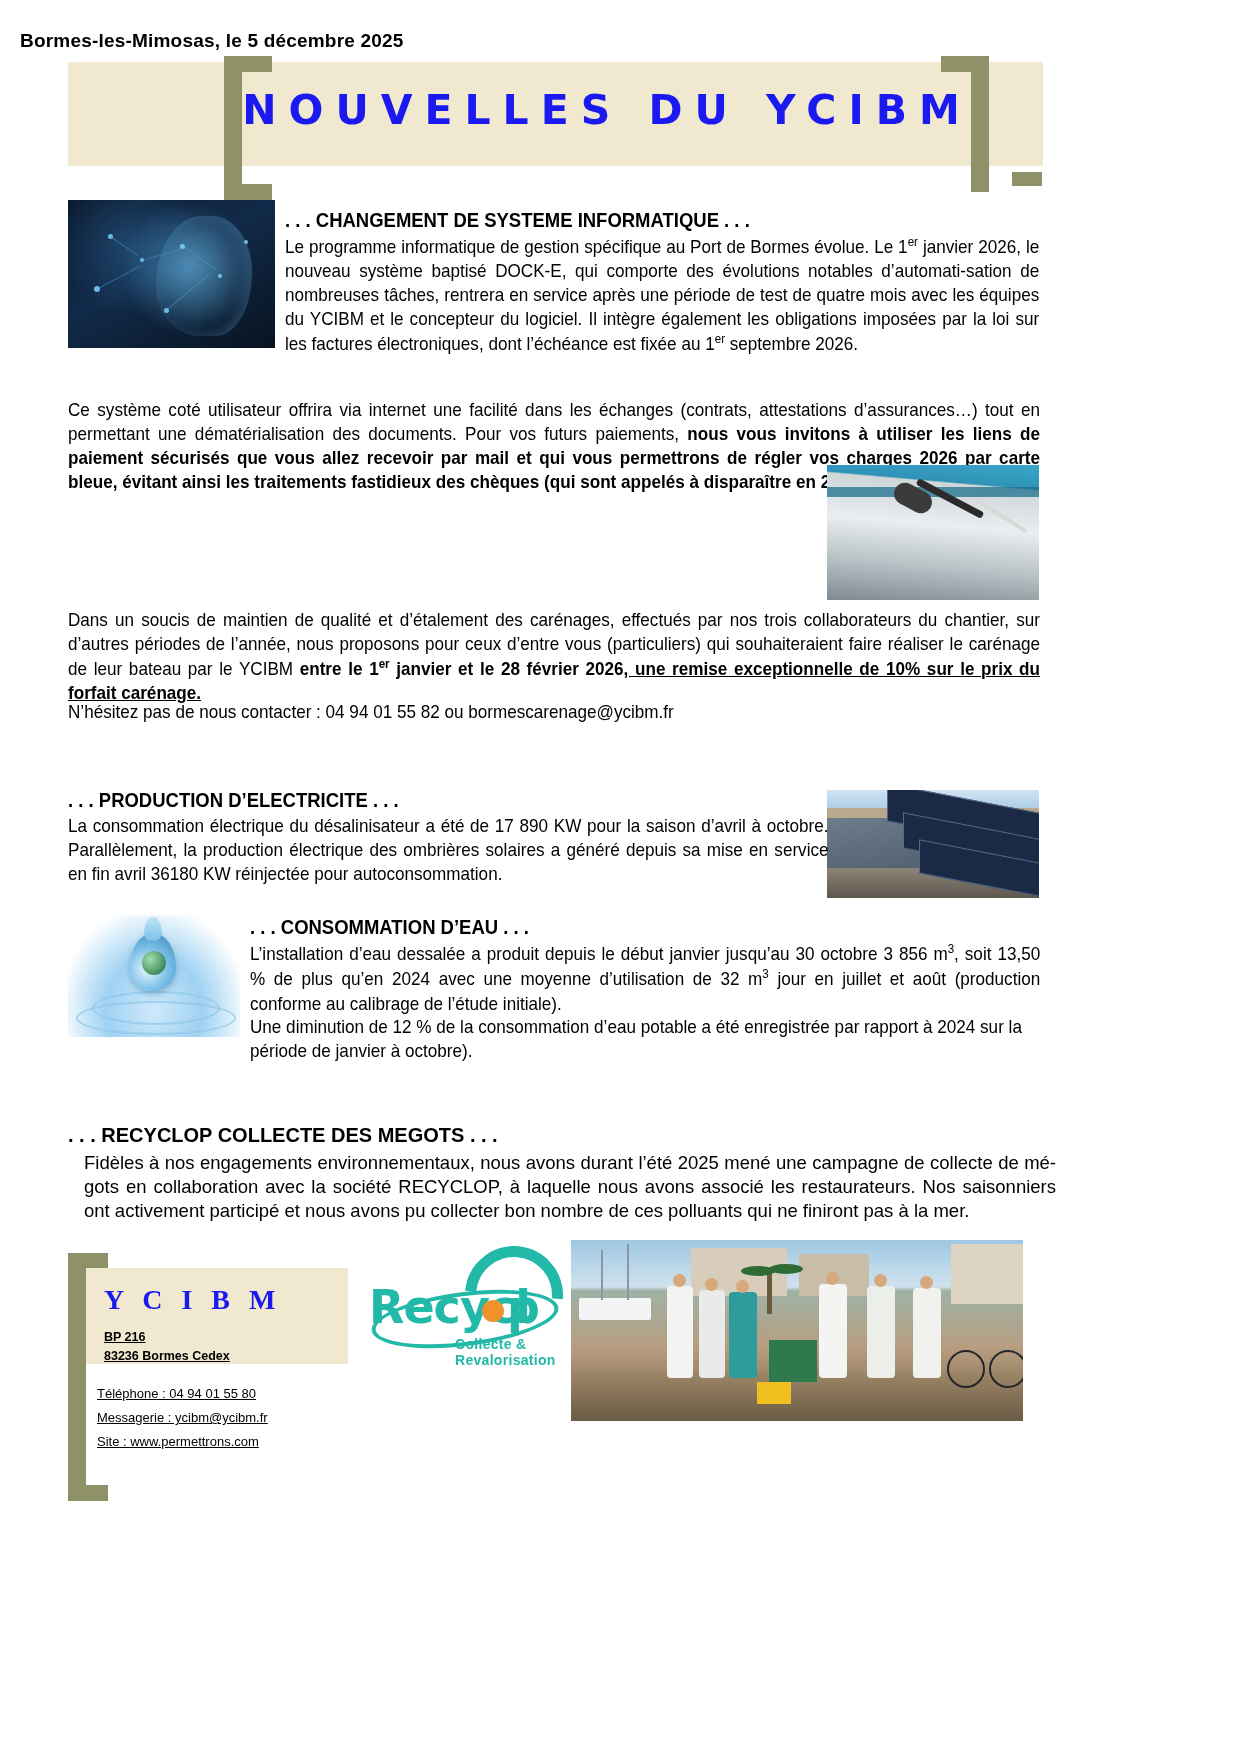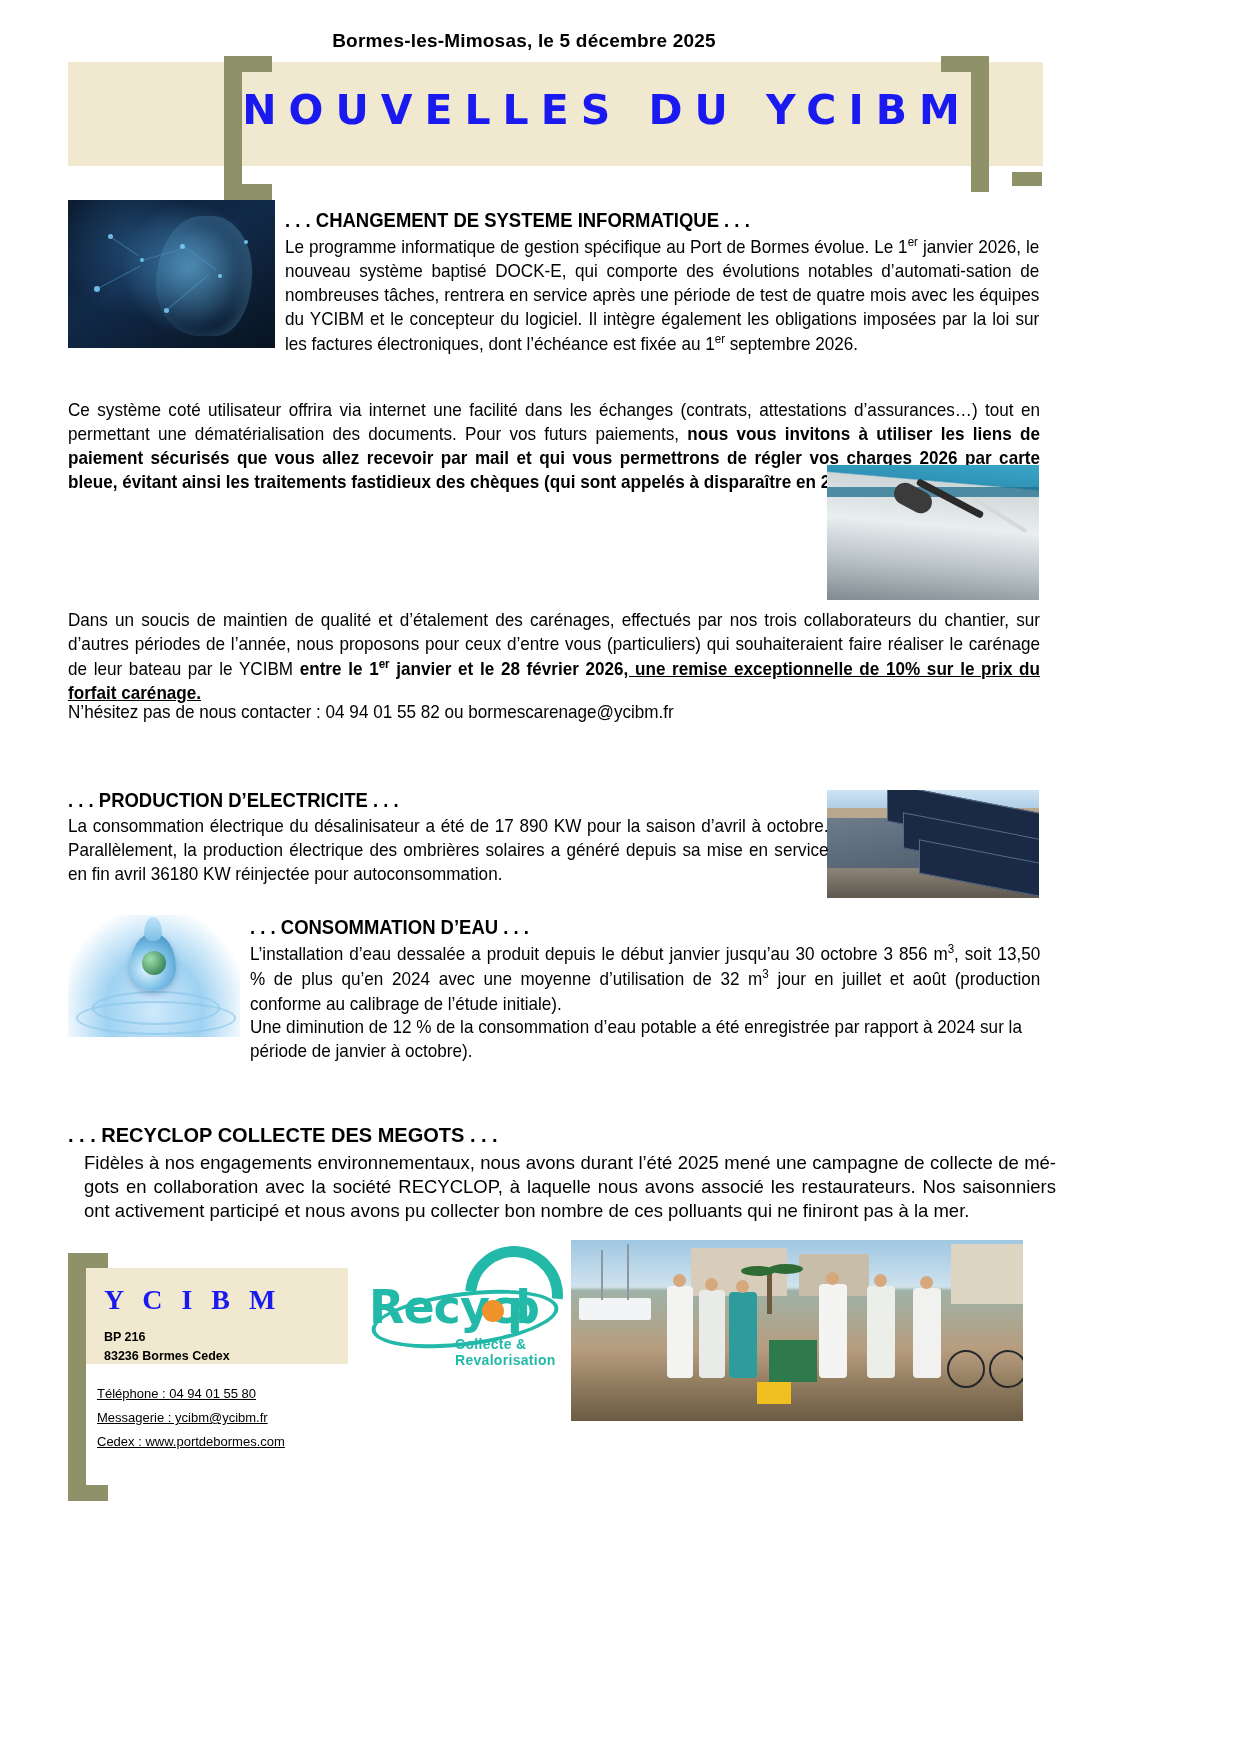--- a/index.html
+++ b/index.html
@@ -9,22 +9,22 @@
     font-family:"Liberation Sans","DejaVu Sans",sans-serif;
     color:#000;
     position:relative;
     overflow:hidden;
   }
   .page{position:relative;width:1240px;height:1754px;}
 
   
   .datebar{
     position:absolute;top:30px;left:0;width:1048px;
-    text-align:center;
-    font-size:19px;font-weight:bold;letter-spacing:.2px;
+    text-align:left;
+    font-size:19px;font-weight:bold;letter-spacing:.2px;padding-left:20px;
   }
 
   
   .masthead{position:absolute;top:62px;left:0;width:1240px;height:130px;}
   .band{
     position:absolute;left:68px;top:0;width:975px;height:104px;
     background:#f0e8cf;
   }
   .brk{position:absolute;background:#8f9168;}
   .brk-l-v{left:224px;top:-6px;width:18px;height:144px;}
@@ -171,21 +171,21 @@
   .ft-brk-v{position:absolute;left:68px;top:1253px;width:18px;height:248px;background:#8f9168;}
   .ft-brk-t{position:absolute;left:68px;top:1253px;width:40px;height:16px;background:#8f9168;}
   .ft-brk-b{position:absolute;left:68px;top:1485px;width:40px;height:16px;background:#8f9168;}
   .ft-band{position:absolute;left:86px;top:1268px;width:262px;height:96px;background:#f0e8cf;}
   .ft-ycibm{
     position:absolute;left:104px;top:1284px;
     color:#1a1af0;font-size:28px;font-weight:bold;letter-spacing:6px;
     font-family:Liberation Serif, serif;
   }
   .ft-addr{position:absolute;left:104px;top:1328px;font-size:12.5px;font-weight:bold;line-height:1.55;}
-  .ft-addr span{display:block;}
+  .ft-addr span{text-decoration:underline;display:block;}
   .ft-contact{position:absolute;left:97px;top:1382px;font-size:13px;line-height:1.85;}
   .ft-contact span{text-decoration:underline;display:block;}
 
   
   .blk{position:absolute;}
 </style>
 </head>
 <body>
 
 <div class="page">
@@ -321,16 +321,16 @@
   <div class="ft-brk-b"></div>
   <div class="ft-band"></div>
   <div class="ft-ycibm">Y C I B M</div>
   <div class="ft-addr">
     <span>BP 216</span>
     <span>83236 Bormes Cedex</span>
   </div>
   <div class="ft-contact">
     <span>Téléphone : 04 94 01 55 80</span>
     <span>Messagerie : ycibm@ycibm.fr</span>
-    <span>Cedex : www.portdebormes.com</span>
+    <span>Site : www.permettrons.com</span>
   </div>
 
 </div>
 
 </body></html>

